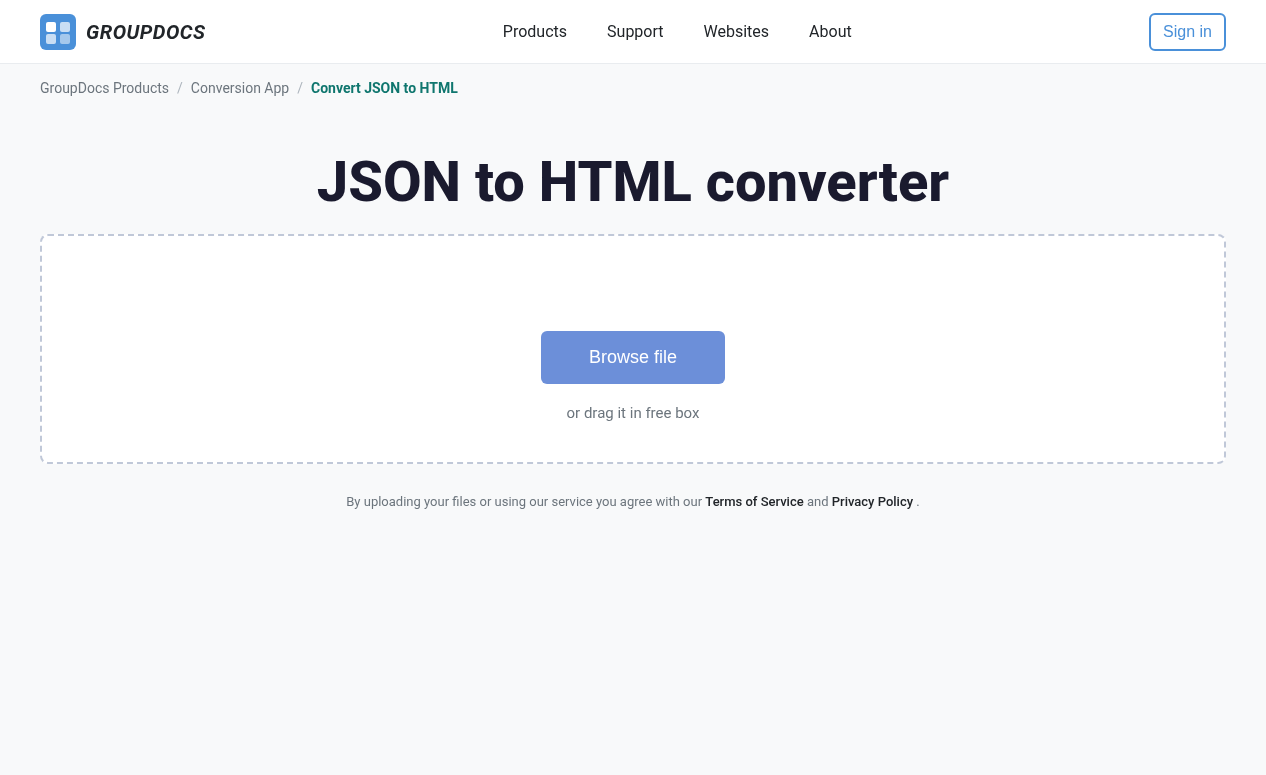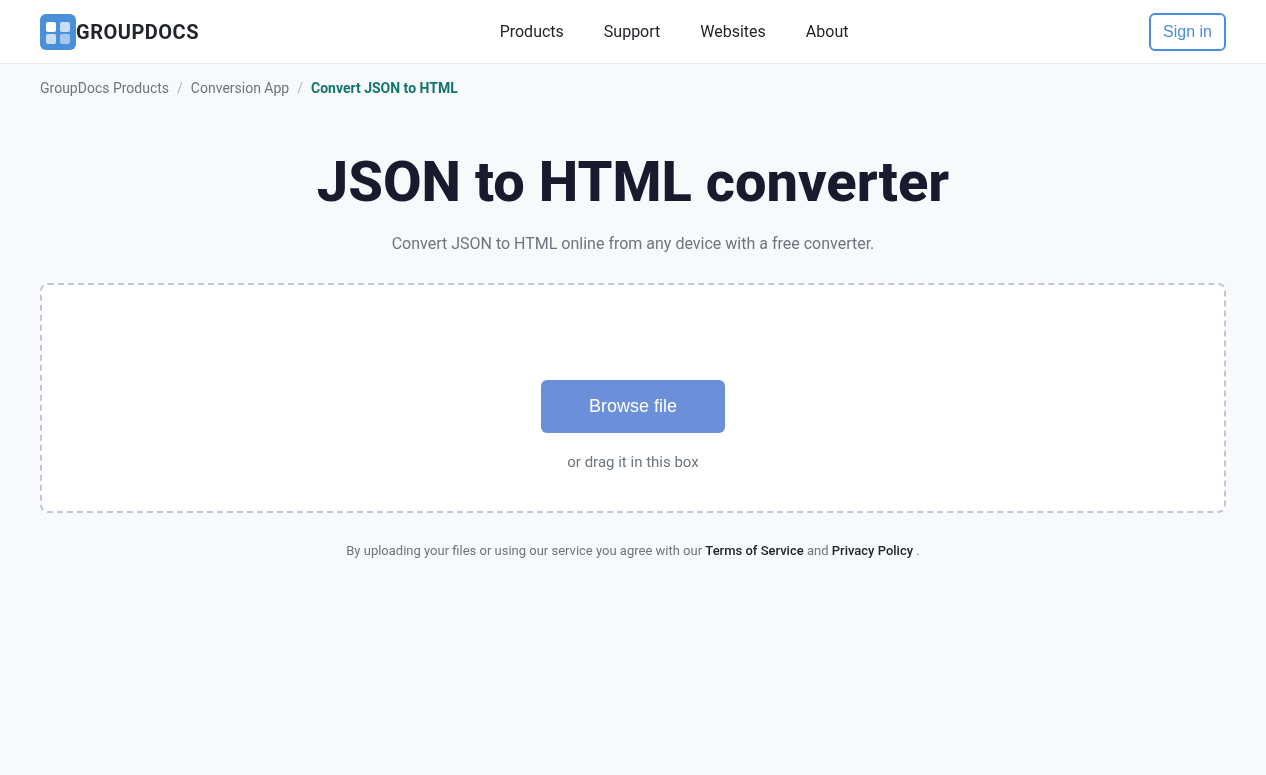--- a/index.html
+++ b/index.html
@@ -22,21 +22,23 @@
       display: flex;
       align-items: center;
       justify-content: space-between;
       padding: 0 40px;
       height: 64px;
     }
 
     .logo-area {
       display: flex;
       align-items: center;
-      cursor: pointer;
+      gap: 10px;
+      cursor: pointer;
+      font-style: italic;
     }
 
     .logo-icon {
       width: 36px;
       height: 36px;
     }
 
     .logo-text {
       font-size: 20px;
       font-weight: 700;
@@ -206,26 +208,25 @@
 <div class="breadcrumb">
   <a class="breadcrumb-link">GroupDocs Products</a>
   <span class="breadcrumb-separator">/</span>
   <a class="breadcrumb-link">Conversion App</a>
   <span class="breadcrumb-separator">/</span>
   <span class="breadcrumb-current">Convert JSON to HTML</span>
 </div>
 
 <main>
   <h1 class="page-title">JSON to HTML converter</h1>
-  <p class="page-subtitle">Convert JSON to HTML online from any device with a free converter.</p>
 
 
   <div class="drop-zone">
     <button class="browse-btn">Browse file</button>
-    <span class="drag-text">or drag it in this box</span>
+    <span class="drag-text">or drag it in free box</span>
   </div>
 
   <p class="footer-note">
     <span>By uploading your files or using our service you agree with our </span>
     <a href="#">Terms of Service</a>
     <span> and </span>
     <a href="#">Privacy Policy</a>
     <span>.</span>
   </p>
 </main>

